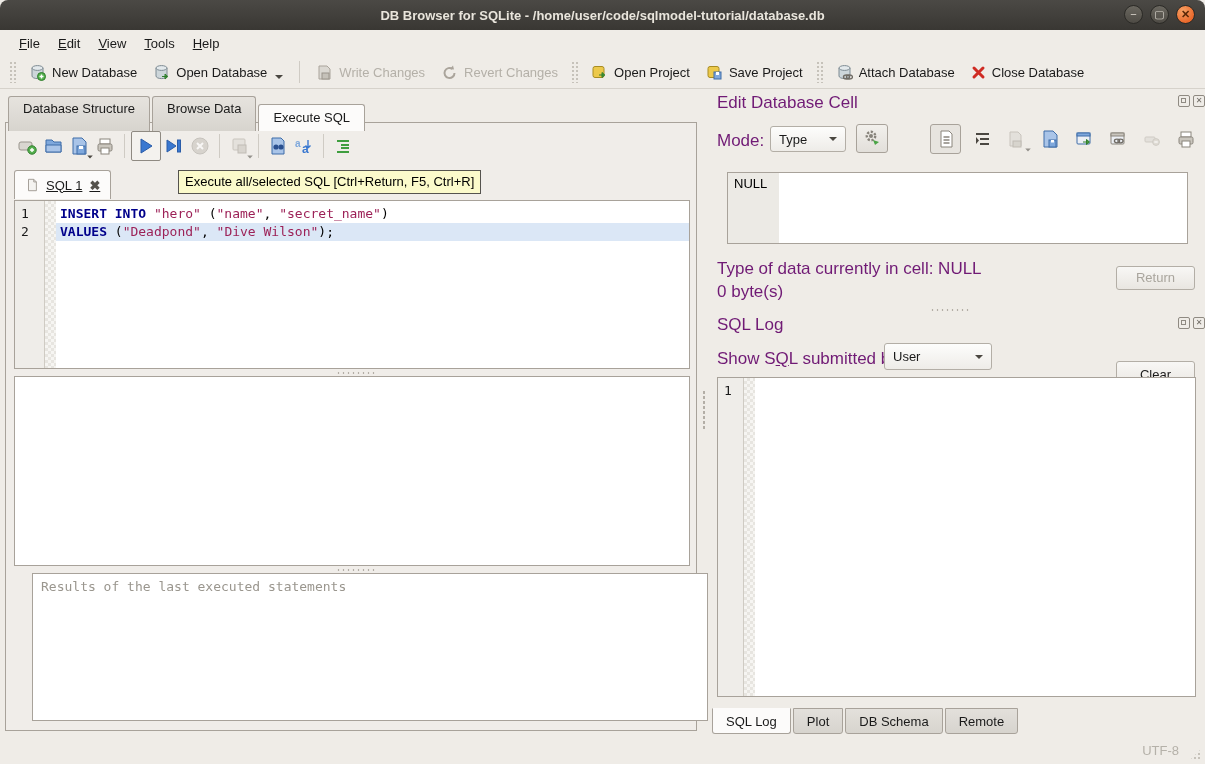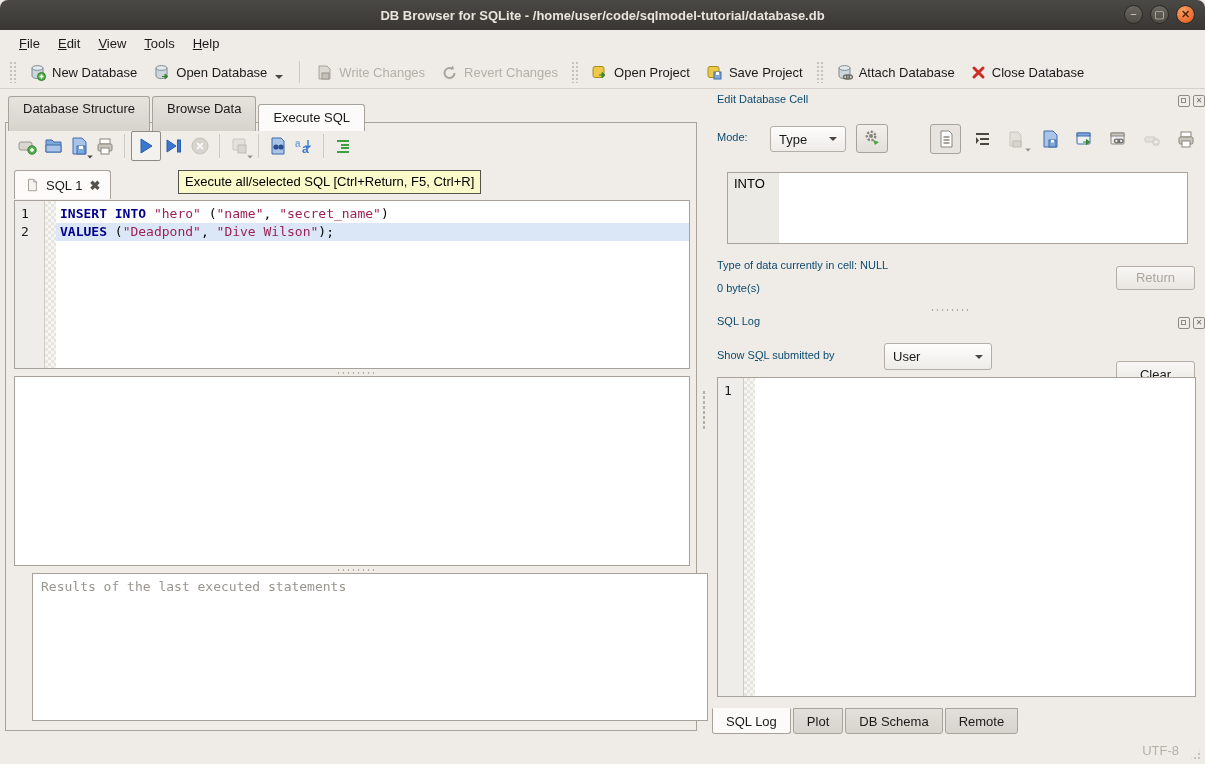--- a/index.html
+++ b/index.html
@@ -45,21 +45,21 @@
   
   #left-panel { position:absolute; left:5px; top:122px; width:692px; height:609px;
     border:1px solid #a8a29a; background:#f0ede9; z-index:2; }
   .sqlbar { position:absolute; left:8px; top:6px; height:34px; display:flex; align-items:center; }
   .sbtn { width:26px; height:26px; display:flex; align-items:center; justify-content:center; position:relative; }
   .sbtn.framed { width:30px; height:30px; border:1px solid #8f8a82; border-radius:2px; background:#f4f2ee; }
   .sbtn .caret { position:absolute; right:-2px; bottom:0; transform:scale(.7); }
   .ssep { width:1px; height:24px; background:#cfcbc4; margin:0 6px; }
   .sqltab-row { position:absolute; left:8px; top:47px; height:29px; display:flex; }
   .sqltab { height:29px; padding:0 10px; background:#fcfbfa; border:1px solid #a8a29a; border-bottom:none;
-    border-radius:3px 3px 0 0; display:flex; align-items:center; gap:7px; }
+    border-radius:3px 3px 0 0; display:flex; align-items:center; gap:7px;text-decoration:underline; }
   .sqltab .x { font-weight:bold; color:#55524c; font-size:13px; }
 
   .pane { position:absolute; border:1px solid #a8a29a; background:#fff; }
   #editor { left:8px; top:77px; width:676px; height:169px; display:flex;
     font-family:"DejaVu Sans Mono", monospace; font-size:13px; }
   .gutter { width:30px; background:#efede9; border-right:1px solid #cfcbc3; padding-top:4px; }
   .gutter .ln { height:18px; line-height:18px; padding-left:6px; color:#1a1a1a; }
   .fold { width:11px; background-image:
     linear-gradient(45deg,#e7e5e0 25%,transparent 25%,transparent 75%,#e7e5e0 75%),
     linear-gradient(45deg,#e7e5e0 25%,#f6f5f2 25%,#f6f5f2 75%,#e7e5e0 75%);
@@ -73,21 +73,21 @@
 
   #pane2 { left:8px; top:253px; width:676px; height:190px; }
   #results { left:8px; top:450px; width:676px; height:148px; padding:5px 8px;
     font-family:"DejaVu Sans Mono", monospace; color:#9a968e;margin-left:18px; }
   .hsplit { position:absolute; width:40px; height:4px;
     background-image:radial-gradient(#b3aea6 1px, transparent 1.2px); background-size:5px 4px; }
   .vsplit { position:absolute; width:4px; height:40px;
     background-image:radial-gradient(#b3aea6 1px, transparent 1.2px); background-size:4px 5px; }
 
   
-  .dock-title { position:absolute; font-size:11px; color:#0c4a6e; }
+  .dock-title { position:absolute; font-size:17px; color:#701a75; }
   .dockbtns { position:absolute; display:flex; gap:3px; }
   .dockbtn { width:12px; height:12px; border:1px solid #8f8a82; border-radius:2px; position:relative;
     font-size:8px; line-height:10px; text-align:center; color:#6e6a63; background:#efece7; }
   .dockbtn .inner { position:absolute; left:2px; top:2px; width:5px; height:5px; border:1px solid #8f8a82; }
   label.flabel u, .btn u { text-decoration:underline; }
 
   .combo { position:absolute; border:1px solid #b3aea6; border-radius:3px;
     background:linear-gradient(#fdfdfc,#eeece8); display:flex; align-items:center; padding:0 8px; }
   .combo .cval { flex:1; }
   .btn { position:absolute; border:1px solid #b3aea6; border-radius:3px;
@@ -460,21 +460,21 @@
             <rect x="5" y="3" width="10" height="5" fill="#fff" stroke="#8a857d"></rect>
             <rect x="3" y="8" width="14" height="7" rx="1.5" fill="#cac6be" stroke="#8a857d"></rect>
             <rect x="6" y="12" width="8" height="6" fill="#fff" stroke="#8a857d"></rect>
           </svg>
         </span>
       </div>
     </div>
 
   <div class="pane" id="cellbox">
     <div class="cstrip">
-      <span>INTO</span>
+      <span>NULL</span>
     </div>
     <div style="flex:1; background:#fff;"></div>
   </div>
 
   <div class="dock-title" style="left:717px; top:259px;">Type of data currently in cell: NULL</div>
   <div class="dock-title" style="left:717px; top:282px;">0 byte(s)</div>
   <div class="btn disabled" style="left:1116px; top:266px; width:79px; height:24px; line-height:22px;">Return</div>
 
   <div class="hsplit" style="left:930px; top:308px;"></div>
 

